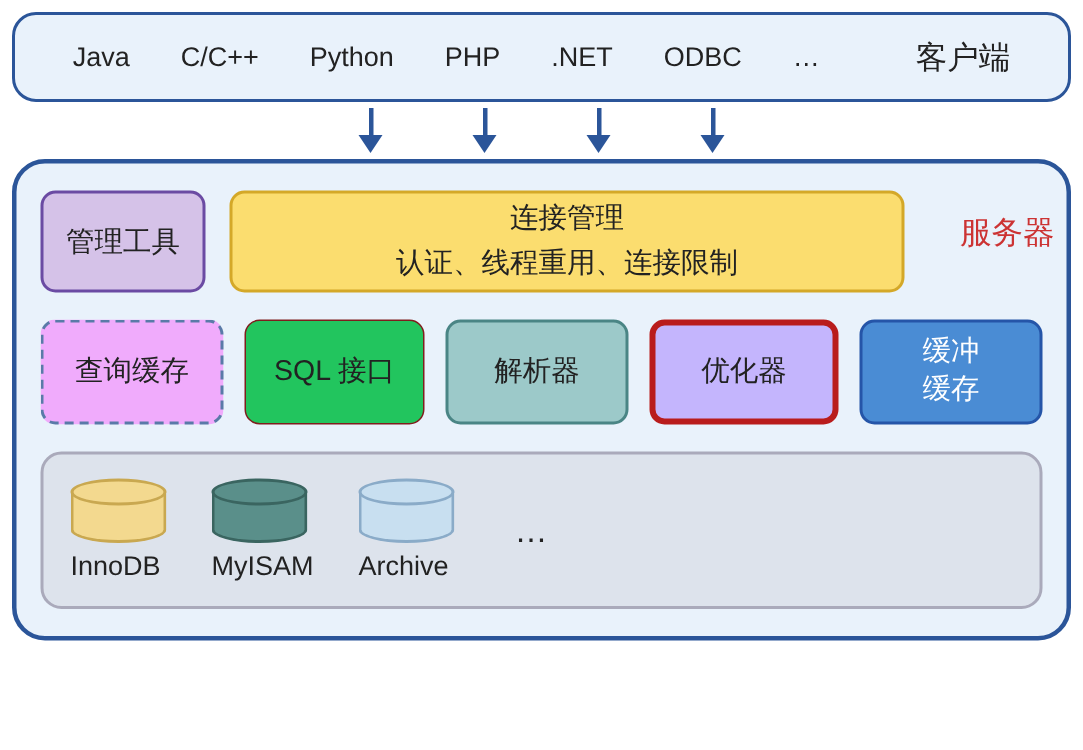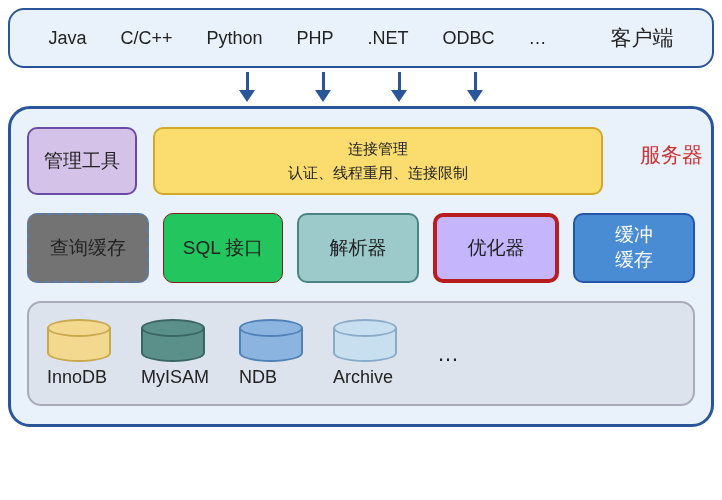--- a/index.html
+++ b/index.html
@@ -8,24 +8,24 @@
 .client-tech{font-size:18px;color:#222}
 .client-label{font-size:21px;color:#222;margin-left:30px}
 .arrows-row{display:flex;justify-content:center;gap:60px;padding:4px 0 2px}
 .arrow{width:16px;height:32px;display:flex;flex-direction:column;align-items:center}
 .arrow-line{width:3px;height:18px;background:#2b5599}
 .arrow-head{width:0;height:0;border-left:8px solid transparent;border-right:8px solid transparent;border-top:12px solid #2b5599}
 .server-box{border:3px solid #2b5599;border-radius:22px;background:#e9f2fb;padding:18px 16px;position:relative}
 .server-label{position:absolute;right:8px;top:32px;color:#cc3333;font-size:21px}
 .row1{display:flex;gap:16px;align-items:stretch;margin-bottom:18px}
 .mgmt-tool{border:2px solid #6b4ba3;background:#d5c2e8;border-radius:10px;width:110px;display:flex;align-items:center;justify-content:center;font-size:19px;color:#222}
-.conn-mgmt{border:2px solid #d4a828;background:#fbdd6f;border-radius:10px;flex:1;min-height:68px;display:flex;flex-direction:column;align-items:center;justify-content:center;font-size:15px;color:#222;line-height:1.6;margin-right:92px}
+.conn-mgmt{border:2px solid #d4a828;background:#fbdd6f;border-radius:10px;flex:1;min-height:68px;display:flex;flex-direction:column;align-items:center;justify-content:center;font-size:19px;color:#222;line-height:1.6;margin-right:92px}
 .row2{display:flex;gap:14px;margin-bottom:18px}
 .comp{border-radius:10px;height:70px;display:flex;align-items:center;justify-content:center;font-size:19px;color:#222;flex:1;text-align:center;line-height:1.3}
-.query-cache{border:2.5px dashed #5a7aa8;background:#737373}
+.query-cache{border:2.5px dashed #5a7aa8;background:#f0abfc}
 .sql-iface{border:1px solid #7f1d1d;background:#22c55e}
 .parser{border:2px solid #4a8585;background:#9cc9c9}
 .optimizer{border:4px solid #b91c1c;background:#c4b5fd}
 .buf-cache{border:2px solid #2555a8;background:#4a8cd4;color:#fff}
 .storage-outer{border:2.5px solid #aab;border-radius:14px;background:#dde3ec;padding:16px 18px;position:relative}
 .storage-label{position:absolute;right:22px;bottom:24px;color:#cc3333;font-size:21px}
 .engines{display:flex;gap:30px;align-items:flex-end}
 .engine{display:flex;flex-direction:column;align-items:flex-start;gap:4px}
 .cyl{width:64px;height:44px;position:relative}
 .cyl-top{position:absolute;top:0;left:0;width:64px;height:18px;border-radius:50%;border:2px solid}
@@ -107,27 +107,20 @@
           </div>
         <div class="engine-label">InnoDB</div>
       </div>
       <div class="engine myisam">
         <div class="cyl">
             <div class="cyl-body"></div>
             <div class="cyl-top"></div>
           </div>
         <div class="engine-label">MyISAM</div>
       </div>
-      <div class="engine ndb">
-        <div class="cyl">
-            <div class="cyl-body"></div>
-            <div class="cyl-top"></div>
-          </div>
-        <div class="engine-label">NDB</div>
-      </div>
       <div class="engine archive">
         <div class="cyl">
             <div class="cyl-body"></div>
             <div class="cyl-top"></div>
           </div>
         <div class="engine-label">Archive</div>
       </div>
       <div class="ellipsis">…</div>
     </div>
   </div>

